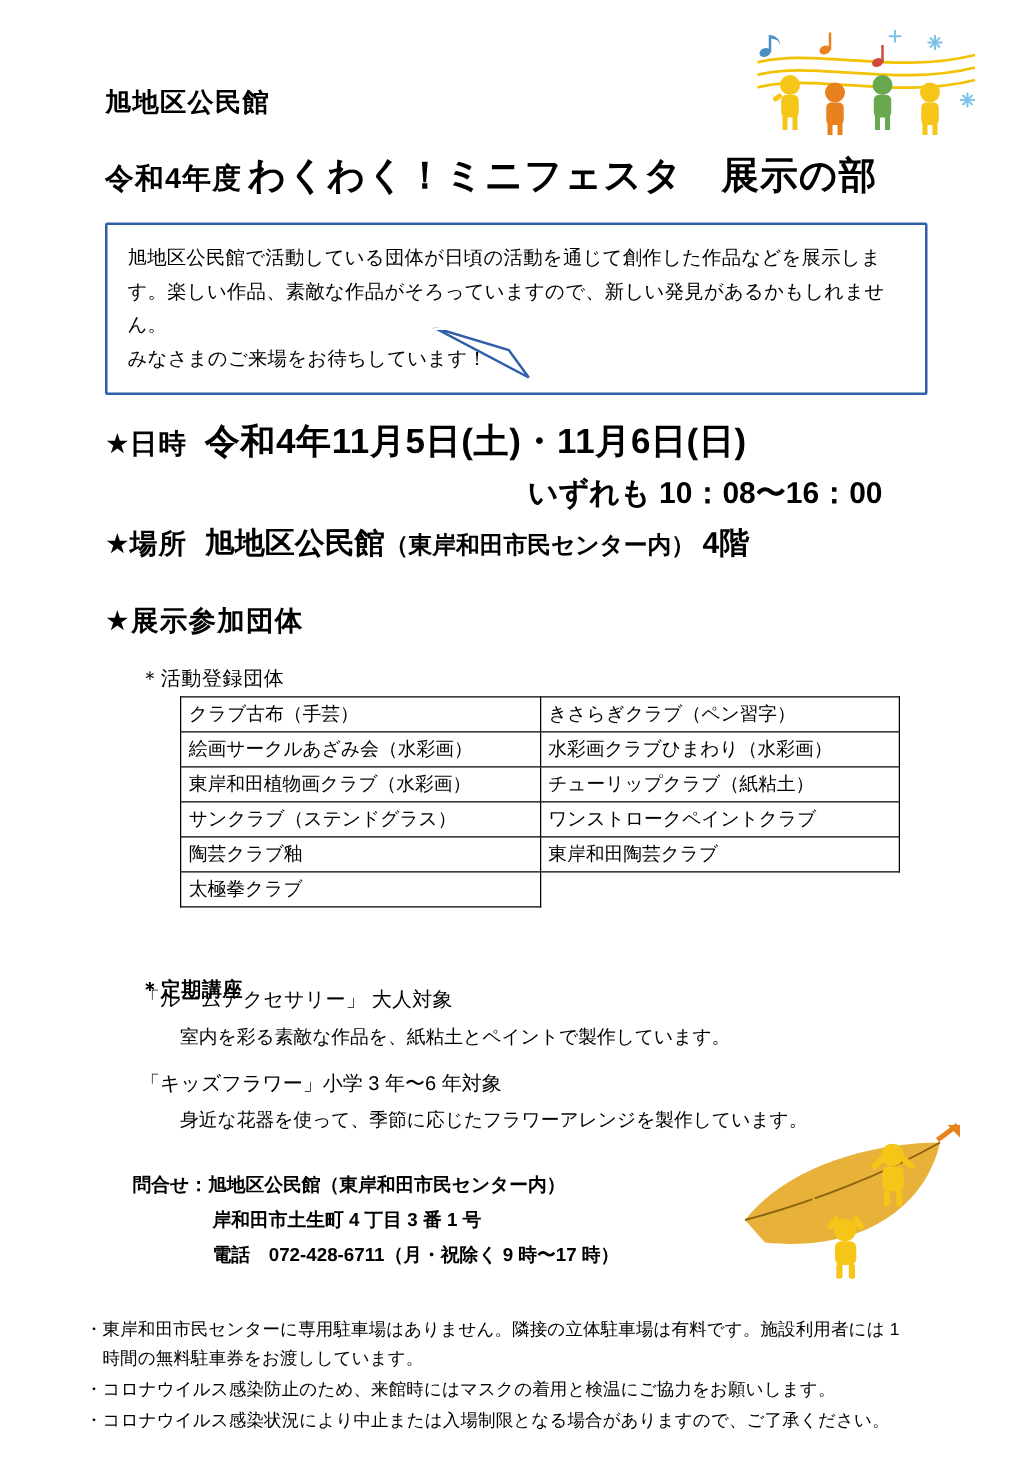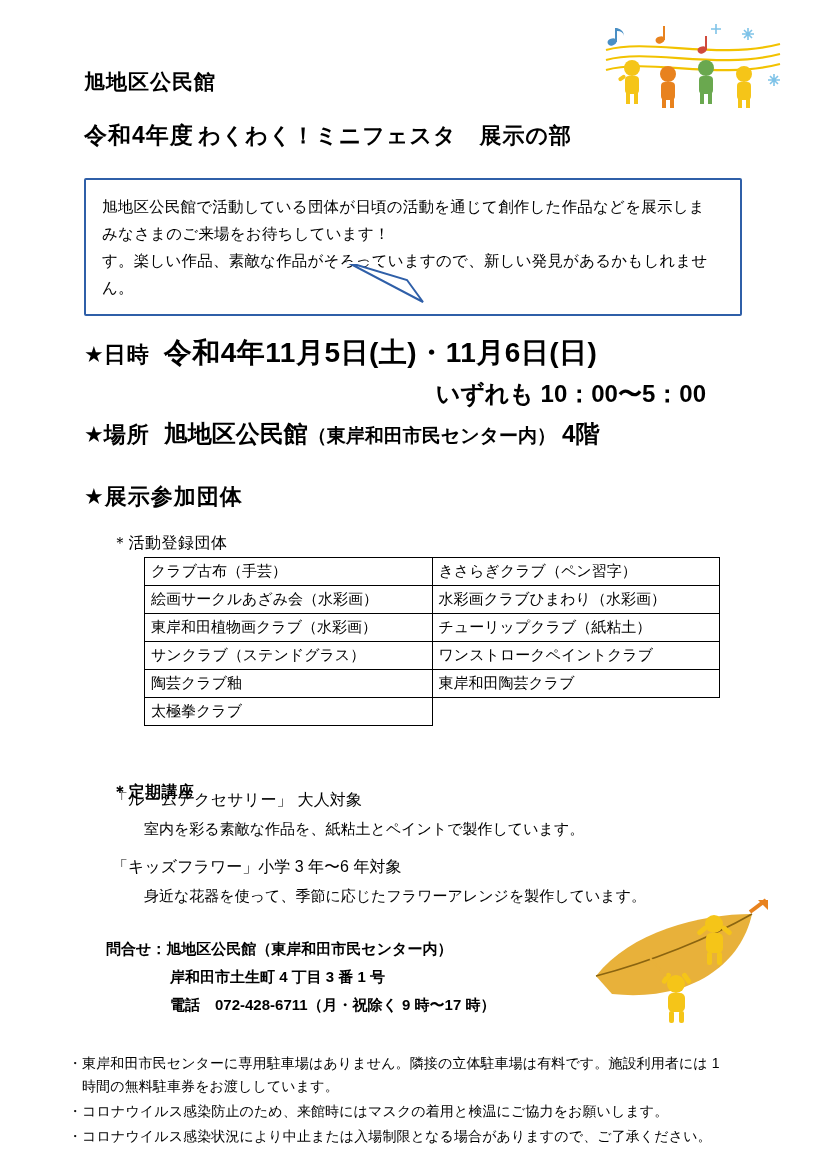--- a/index.html
+++ b/index.html
@@ -37,21 +37,21 @@
     left: 84px;
     top: 120px;
     white-space: nowrap;
   }
   .main-title .year {
     font-size: 23px;
     font-weight: bold;
     letter-spacing: 1px;
   }
   .main-title .big {
-    font-size: 22px;
+    font-size: 30px;
     font-weight: bold;
     letter-spacing: 1px;
   }
 
   
   .deco-music {
     position: absolute;
     right: 38px;
     top: 20px;
     width: 190px;
@@ -301,35 +301,35 @@
 
   <div class="org-name">旭地区公民館</div>
 
   <div class="main-title">
     <span class="year">令和4年度</span>
     <span class="big">わくわく！ミニフェスタ　展示の部</span>
   </div>
 
   <div class="balloon">
     <div>旭地区公民館で活動している団体が日頃の活動を通じて創作した作品などを展示しま</div>
+    <div>す。楽しい作品、素敵な作品がそろっていますので、新しい発見があるかもしれません。</div>
     <div>みなさまのご来場をお待ちしています！</div>
-    <div>す。楽しい作品、素敵な作品がそろっていますので、新しい発見があるかもしれません。</div>
   </div>
   <div class="balloon-tail">
     <svg width="90" height="50" viewBox="0 0 90 50" xmlns="http://www.w3.org/2000/svg">
       <path d="M2 0 L78 40 L62 18 Z" fill="#ffffff" stroke="#2f5fa8" stroke-width="2"></path>
       <path d="M2 0 L40 0" stroke="#ffffff" stroke-width="4"></path>
     </svg>
   </div>
 
   <div class="info">
     <div class="info-row">
       <span class="star">★</span><span class="lbl">日時</span><span class="date-main">令和4年11月5日(土)・11月6日(日)</span>
     </div>
-    <span class="date-sub">いずれも 10：00〜5：00</span>
+    <span class="date-sub">いずれも 10：08〜16：00</span>
     <div class="info-row">
       <span class="star">★</span><span class="lbl">場所</span><span class="place-main">旭地区公民館</span><span class="place-sub">（東岸和田市民センター内）</span><span class="place-floor">4階</span>
     </div>
   </div>
 
   <div class="groups-head">★展示参加団体</div>
   <div class="sub-head-1">＊活動登録団体</div>
 
   <table class="groups">
     <tbody>

